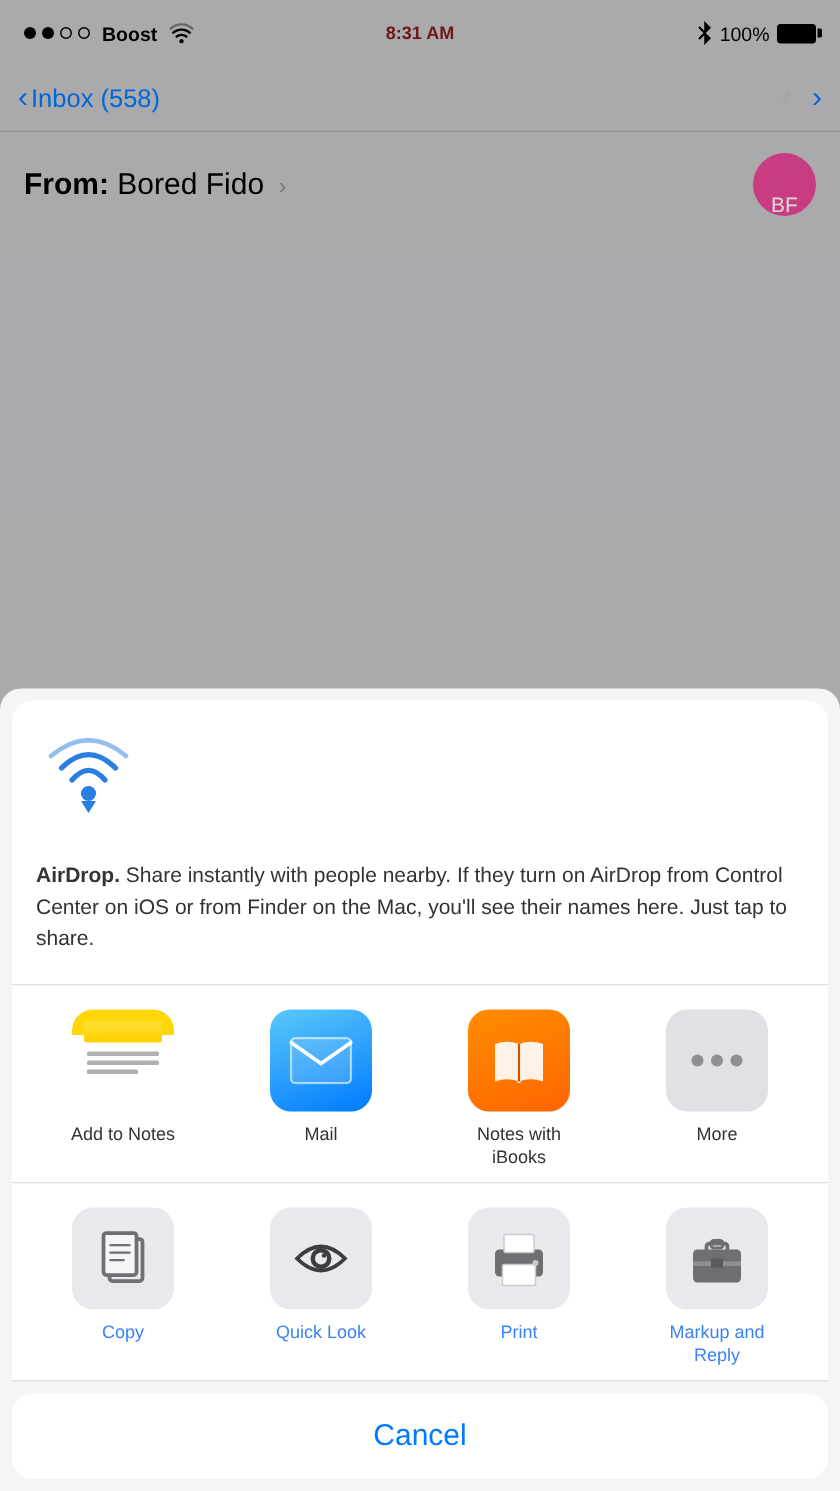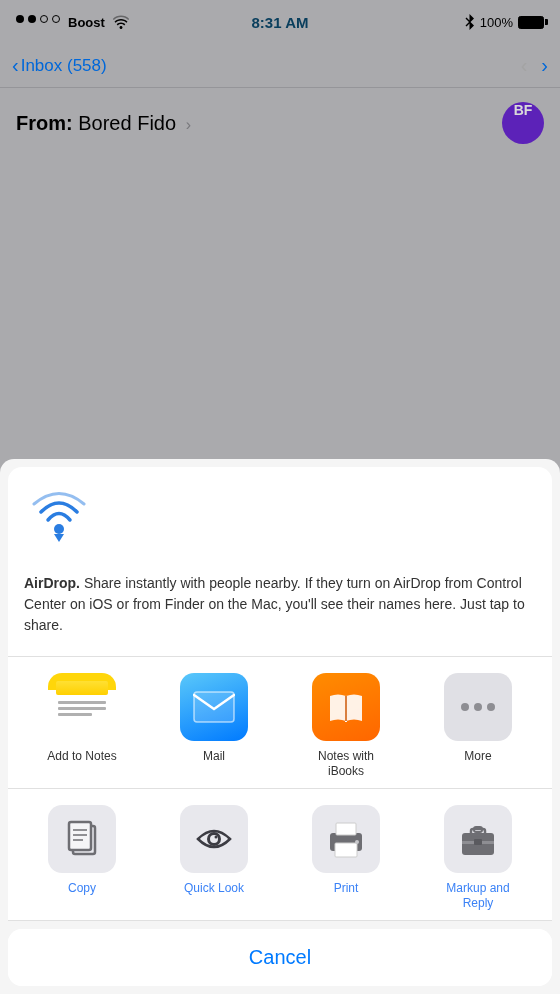--- a/index.html
+++ b/index.html
@@ -16,42 +16,43 @@
     .status-bar {
       height: 44px;
       background: #c8c8cc;
       display: flex;
       align-items: center;
       justify-content: space-between;
       padding: 0 16px;
     }
     .status-left {
       display: flex;
+      align-items: center;
       gap: 4px;
     }
     .signal-dot {
       width: 8px; height: 8px;
       border-radius: 50%;
       background: #000;
     }
     .signal-dot.empty { background: transparent; border: 1.5px solid #000; }
     .carrier {
       font-size: 13px;
       font-weight: 600;
       color: #000;
       margin-left: 4px;
     }
     .wifi-icon {
       margin-left: 4px;
       font-size: 14px;
     }
     .status-center {
-      font-size: 15px;
+      font-size: 12px;
       font-weight: 600;
-      color: #0c4a6e;
+      color: #7f1d1d;
       position: absolute;
       left: 50%;
       transform: translateX(-50%);
     }
     .status-right {
       display: flex;
       align-items: center;
       gap: 5px;
     }
     .bluetooth-icon { font-size: 14px; }
@@ -115,25 +116,25 @@
       font-size: 20px;
       font-weight: 400;
       color: #000;
     }
     .email-from span.label { font-weight: 700; }
     .email-from span.name { color: #000000; }
     .chevron { color: #8e8e93; font-size: 16px; margin-left: 4px; }
     .avatar {
       width: 42px; height: 42px;
       border-radius: 50%;
-      background: #6d28d9;
-      display: flex; align-items: flex-start; justify-content: center;
+      background: #ec4899;
+      display: flex; align-items: flex-end; justify-content: center;
       color: #fff;
       font-size: 14px;
-      font-weight: 700;
+      font-weight: 400;
     }
 
     
     .share-sheet-overlay {
       position: absolute;
       top: 0; left: 0; right: 0; bottom: 0;
       background: rgba(0,0,0,0.15);
     }
     .share-sheet {
       position: absolute;

